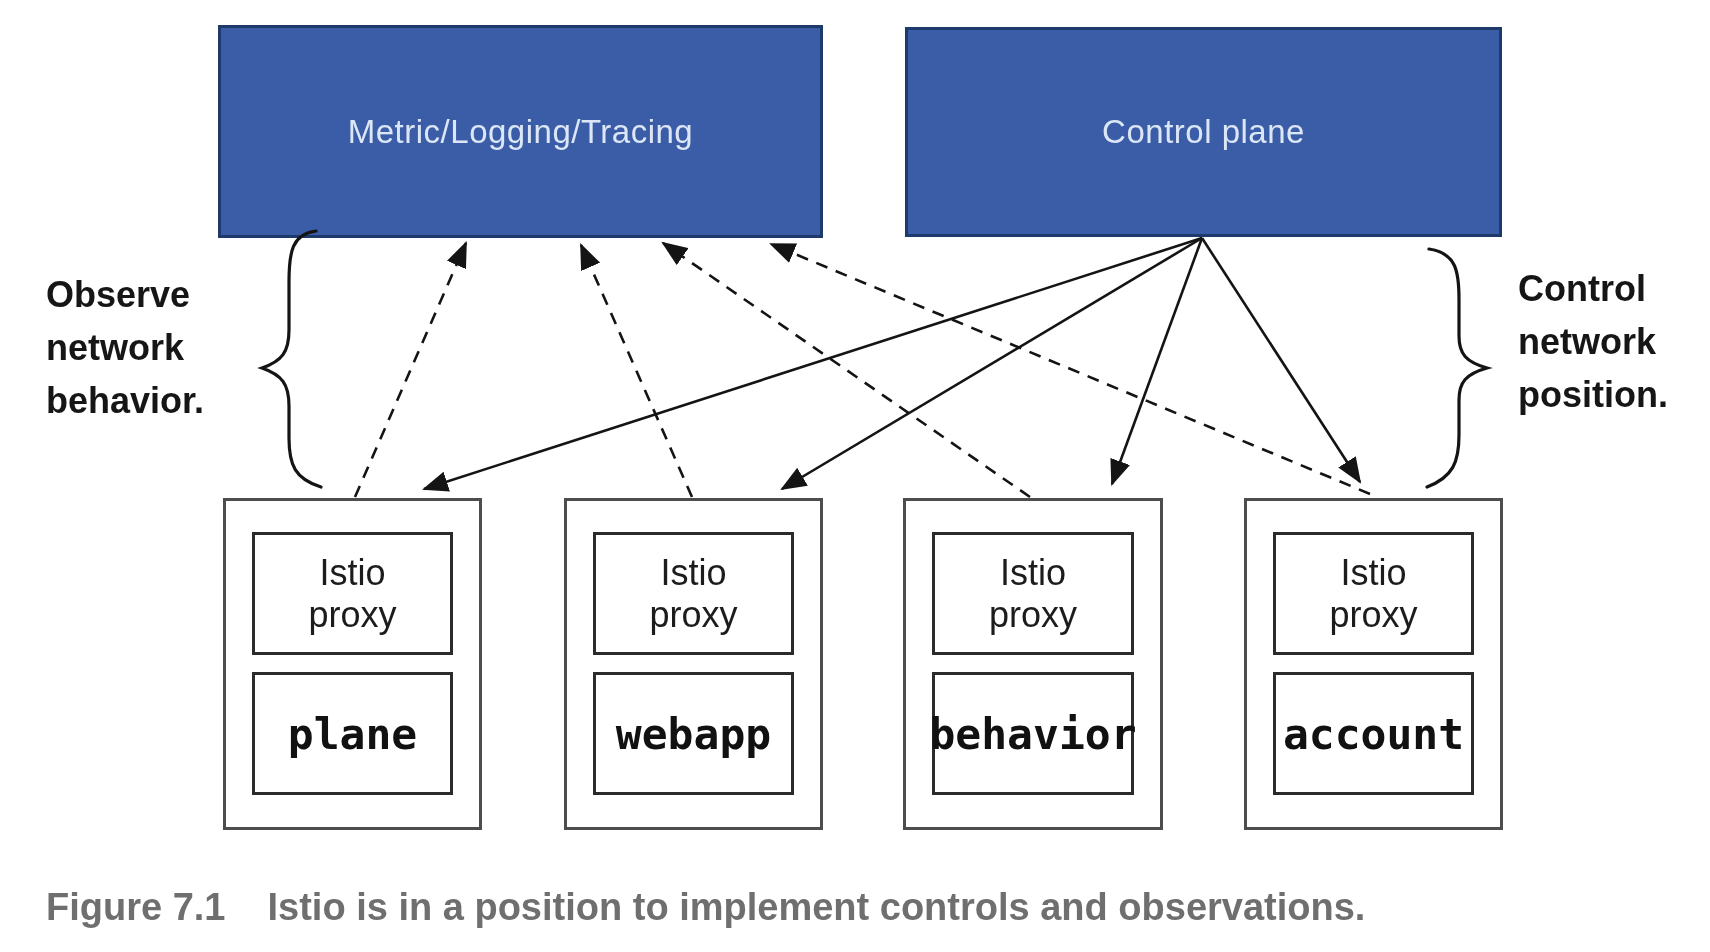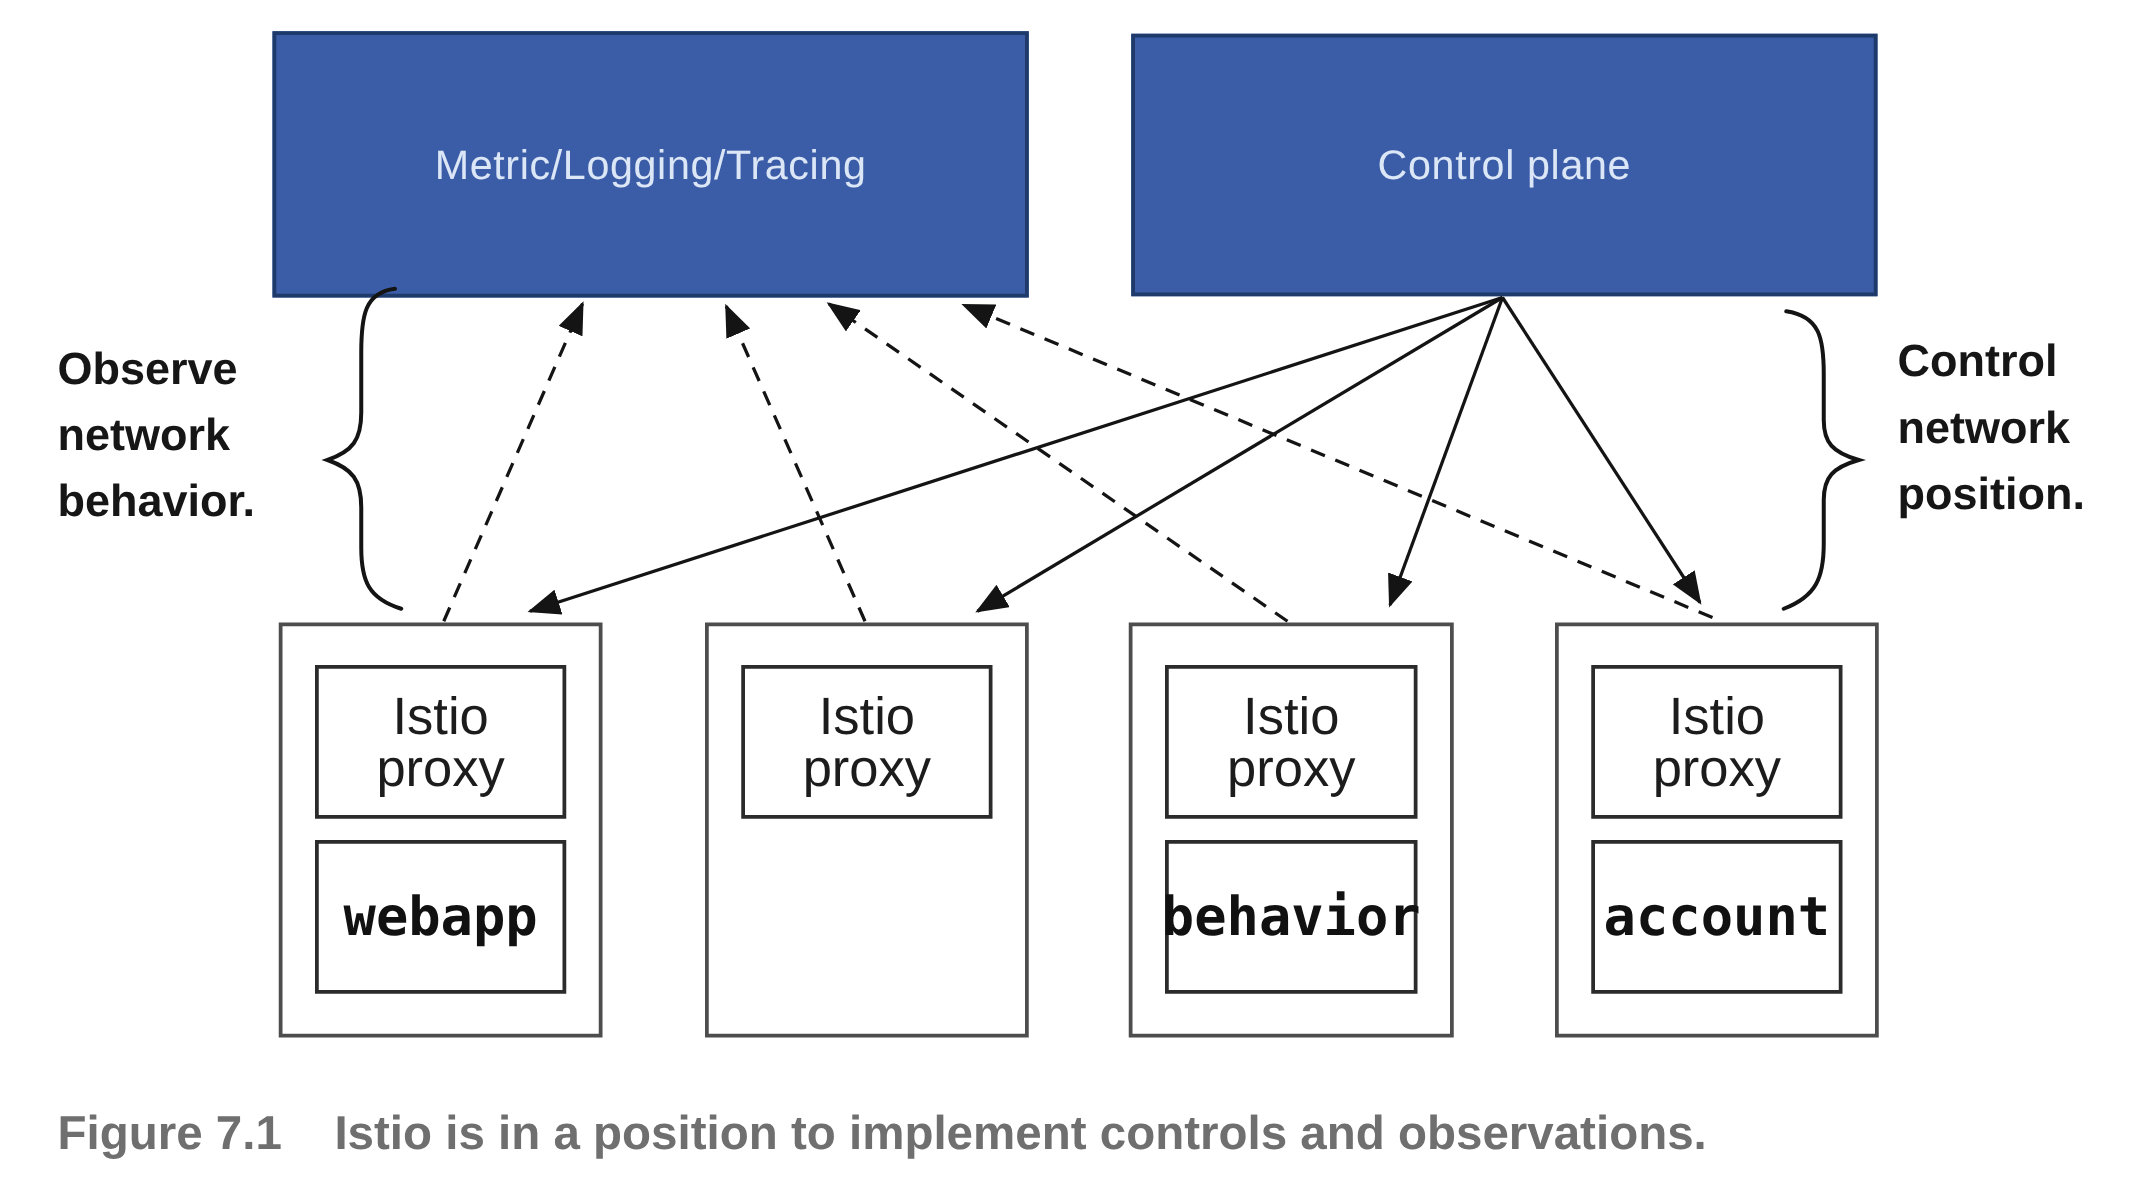--- a/index.html
+++ b/index.html
@@ -25,21 +25,21 @@
   }
   .pod.forum{left:223px;width:259px;}
   .pod.webapp{left:564px;width:259px;}
   .pod.catalog{left:903px;width:260px;}
   .pod.account{left:1244px;width:259px;}
   .inner{
     box-sizing:border-box;height:123px;border:3px solid #2b2b2b;background:#fff;
     display:flex;align-items:center;justify-content:center;text-align:center;
   }
   .proxy-label{
-    font-size:42px;line-height:42px;color:#1c1c1c;white-space:pre-line;
+    font-size:36px;line-height:42px;color:#1c1c1c;white-space:pre-line;
   }
   .svc-name{
     font-family:"DejaVu Sans Mono",monospace;font-weight:bold;
     font-size:43px;color:#111;letter-spacing:0px;
   }
 
   
   .side-label{
     position:absolute;font-weight:bold;color:#161616;
     font-size:36px;line-height:53px;white-space:pre-line;
@@ -68,28 +68,31 @@
   <div class="plane metrics">
     <span>Metric/Logging/Tracing</span>
   </div>
 
   <div class="pod forum">
     <div class="inner">
       <span class="proxy-label">Istio
 proxy</span>
     </div>
     <div class="inner">
-      <span class="svc-name">webapp</span>
+      <span class="svc-name">plane</span>
     </div>
   </div>
 
   <div class="pod webapp">
     <div class="inner">
       <span class="proxy-label">Istio
 proxy</span>
+    </div>
+    <div class="inner">
+      <span class="svc-name">webapp</span>
     </div>
   </div>
 
   <div class="pod catalog">
     <div class="inner">
       <span class="proxy-label">Istio
 proxy</span>
     </div>
     <div class="inner">
       <span class="svc-name">behavior</span>

